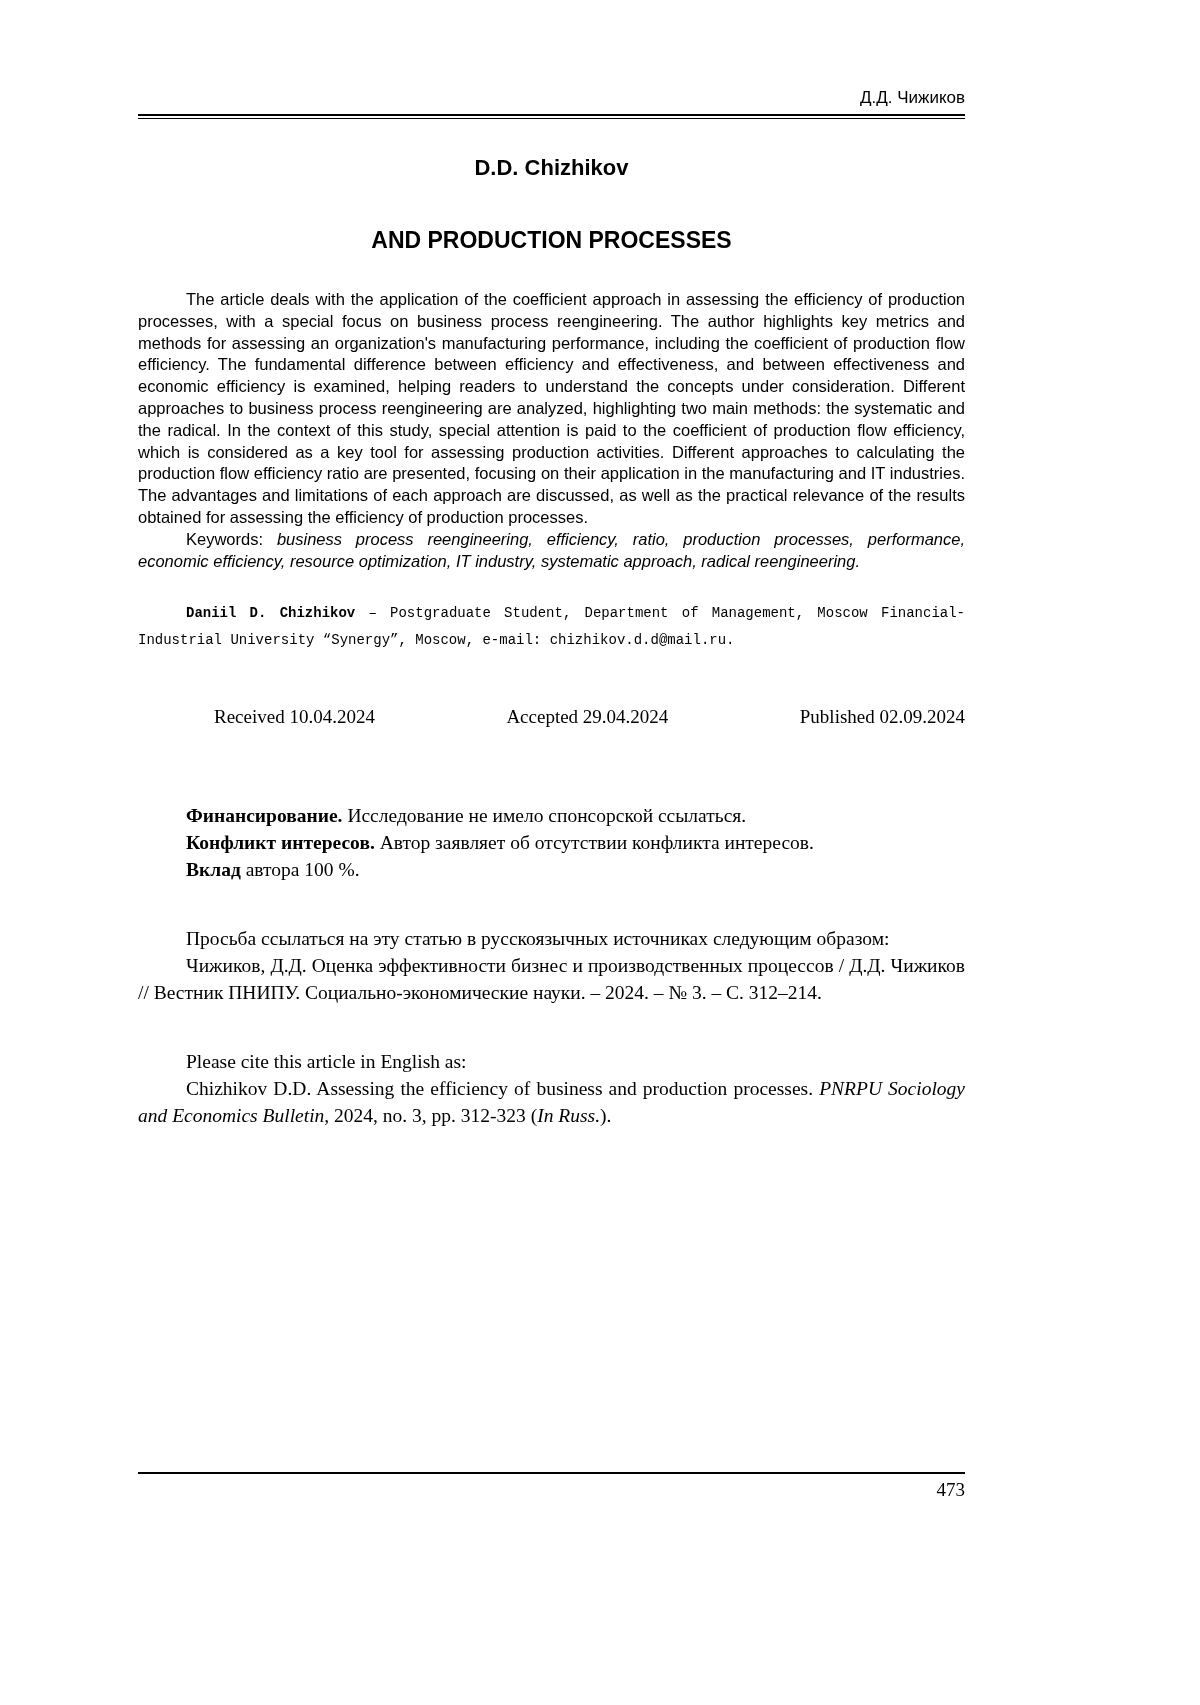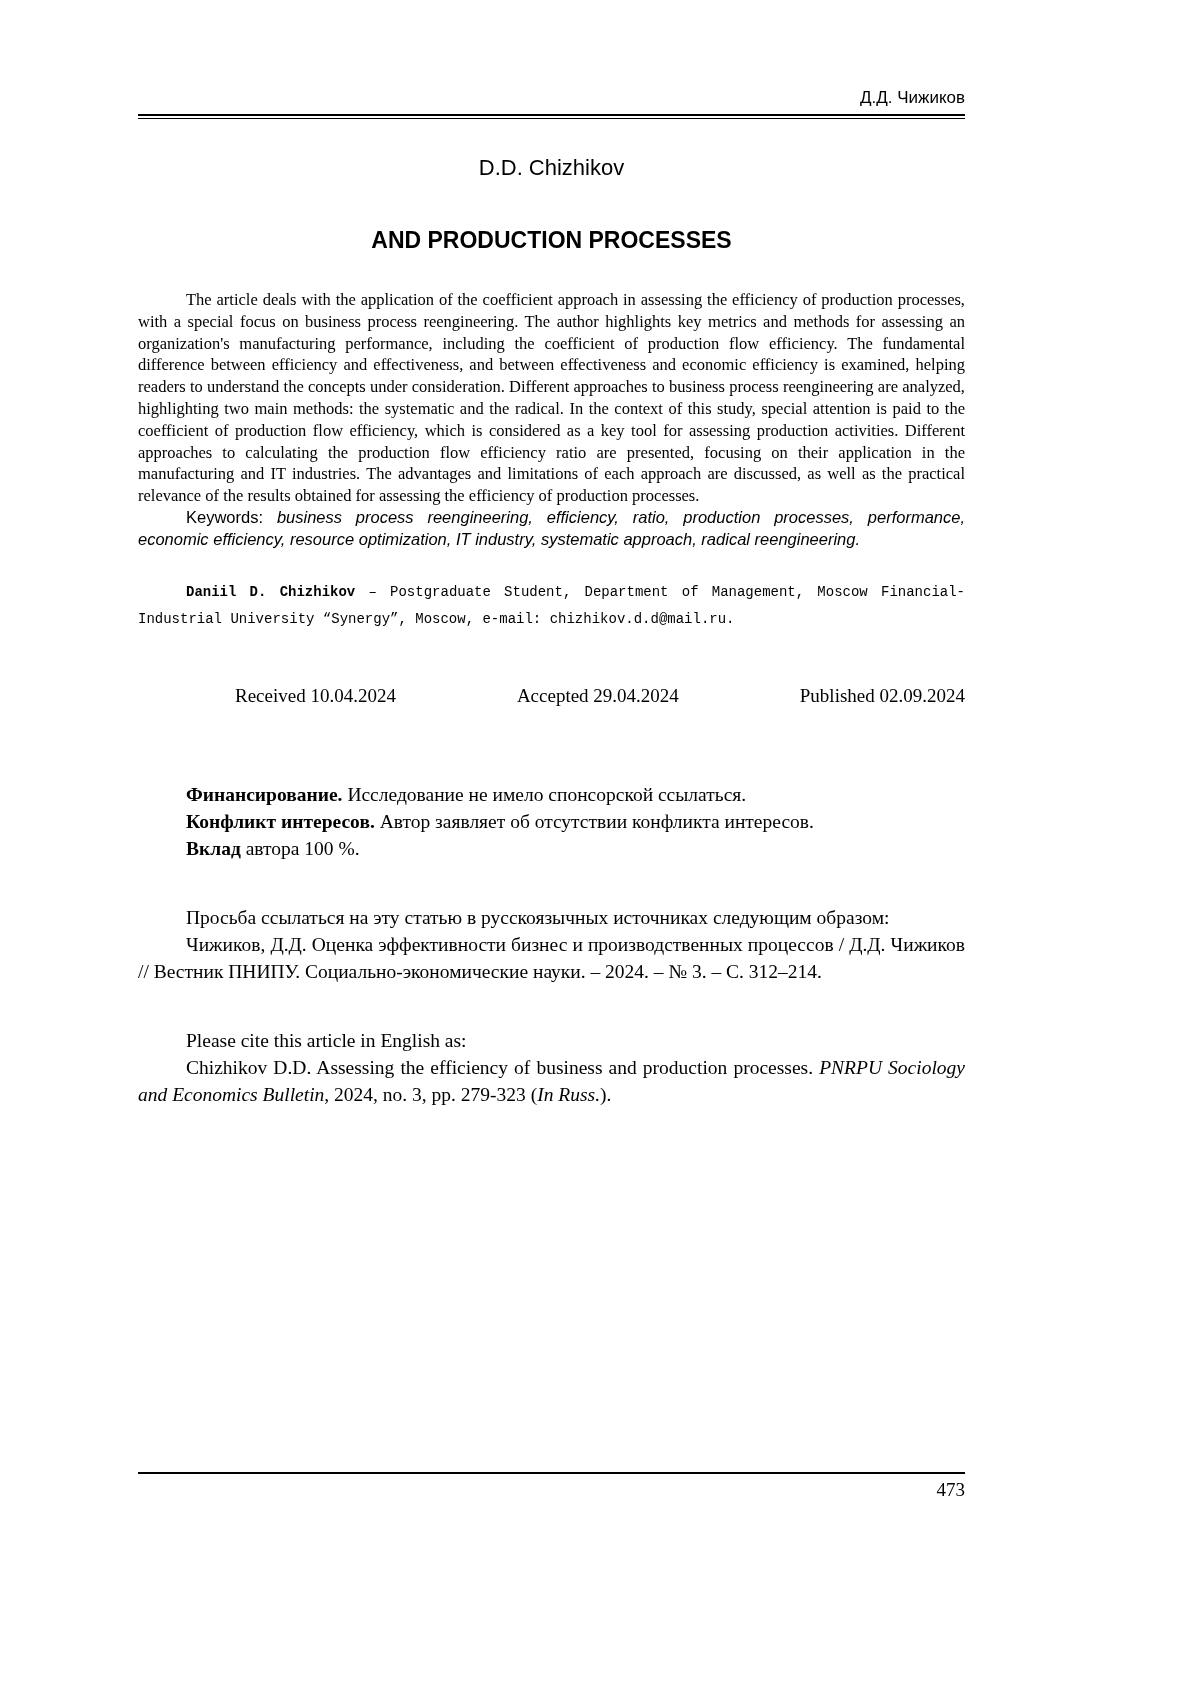--- a/index.html
+++ b/index.html
@@ -25,36 +25,36 @@
     text-align: right;
     margin-bottom: 6px;
   }
   .double-rule {
     height: 5px;
     border-top: 2px solid #000;
     border-bottom: 1px solid #000;
   }
   .author {
     font-family: "Liberation Sans", sans-serif;
-    font-weight: normal;
+    font-weight: bold;
     font-size: 22px;
     text-align: center;
     margin-top: 36px;
   }
   .title {
     font-family: "Liberation Sans", sans-serif;
     font-weight: bold;
     font-size: 23px;
     text-align: center;
     line-height: 42px;
     margin-top: 38px;
   }
   .title-line { display: block; }
   .abstract {
-    font-family: Liberation Serif, serif;
+    font-family: Liberation Sans, sans-serif;
     font-size: 16.5px;
     line-height: 21.8px;
     text-align: justify;
     text-indent: 48px;
     margin-top: 28px;
   }
   .keywords {
     font-family: "Liberation Sans", sans-serif;
     font-size: 16.5px;
     line-height: 21.8px;
@@ -68,21 +68,21 @@
     line-height: 27px;
     text-align: justify;
     text-indent: 48px;
     margin-top: 28px;
   }
   .dates {
     font-family: "Liberation Serif", serif;
     font-size: 19px;
     display: flex;
     justify-content: space-between;
-    margin-left: 97px;
+    margin-left: 76px;
     margin-top: 52px;
     gap: 35px;
   }
   .serif-par {
     font-family: "Liberation Serif", serif;
     font-size: 19.5px;
     line-height: 27px;
     text-align: justify;
     text-indent: 48px;
   }
@@ -139,21 +139,21 @@
       <p class="serif-par"><span class="b">Вклад</span><span> автора 100 %.</span></p>
     </div>
 
     <div class="cite-block">
       <p class="serif-par">Просьба ссылаться на эту статью в русскоязычных источниках следующим образом:</p>
       <p class="serif-par">Чижиков, Д.Д. Оценка эффективности бизнес и производственных процессов / Д.Д. Чижиков // Вестник ПНИПУ. Социально-экономические науки. – 2024. – № 3. – С. 312–214.</p>
     </div>
 
     <div class="cite-block">
       <p class="serif-par">Please cite this article in English as:</p>
-      <p class="serif-par"><span>Chizhikov D.D. Assessing the efficiency of business and production processes. </span><span class="i">PNRPU Sociology and Economics Bulletin</span><span>, 2024, no. 3, pp. 279-323 (</span><span class="i">In Russ.</span><span>).</span></p>
+      <p class="serif-par"><span>Chizhikov D.D. Assessing the efficiency of business and production processes. </span><span class="i">PNRPU Sociology and Economics Bulletin</span><span>, 2024, no. 3, pp. 312-323 (</span><span class="i">In Russ.</span><span>).</span></p>
     </div>
 
   </div>
 
   <footer class="footer">
     <div class="footer-rule"></div>
     <div class="page-number">473</div>
   </footer>
 </div>
 

